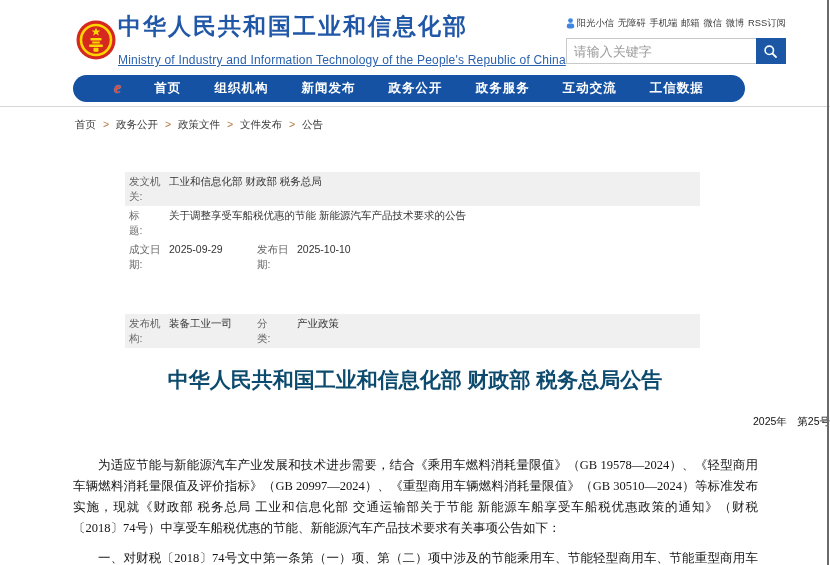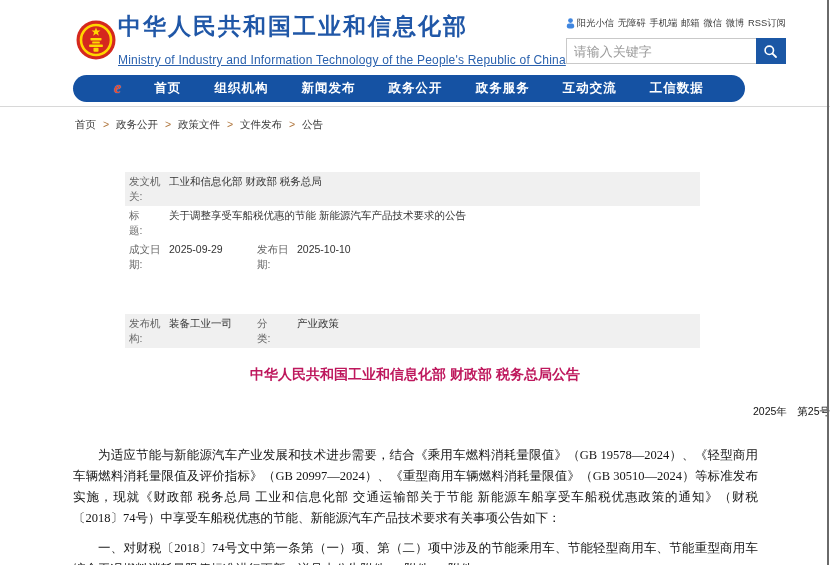--- a/index.html
+++ b/index.html
@@ -41,21 +41,21 @@
 
   
   .meta-table{margin:17px 0 0 125px;width:575px;}
   .mrow{display:grid;grid-template-columns:40px 1fr;padding:2px 0 2px 4px;font-size:10.5px;line-height:15px;min-height:30px;align-items:start;box-sizing:border-box;}
   .mrow.alt{background:#f0f0f0;margin-top:40px;}
   .mrow.dual{grid-template-columns:40px 88px 40px 1fr;}
   .mlabel{color:#666;white-space:pre-line;}
   .mvalue{color:#333;}
 
   
-  .article-title{margin:18px 40px 0;text-align:center;font-size:14px;font-weight:bold;color:#be185d;}
+  .article-title{margin:18px 40px 0;text-align:center;font-size:21px;font-weight:bold;color:#0c4a6e;}
   .doc-no{margin-top:21px;text-align:right;font-size:10.5px;color:#101010;}
   .body-text{margin:26px 72px 0 73px;font-family:"Liberation Serif","DejaVu Serif",serif;
              font-size:12.5px;line-height:21px;color:#141414;text-align:justify;}
   .body-text p{text-indent:2em;margin:0 0 9px 0;}
 </style>
 </head>
 <body>
 
 <div class="right-edge"></div>
 

